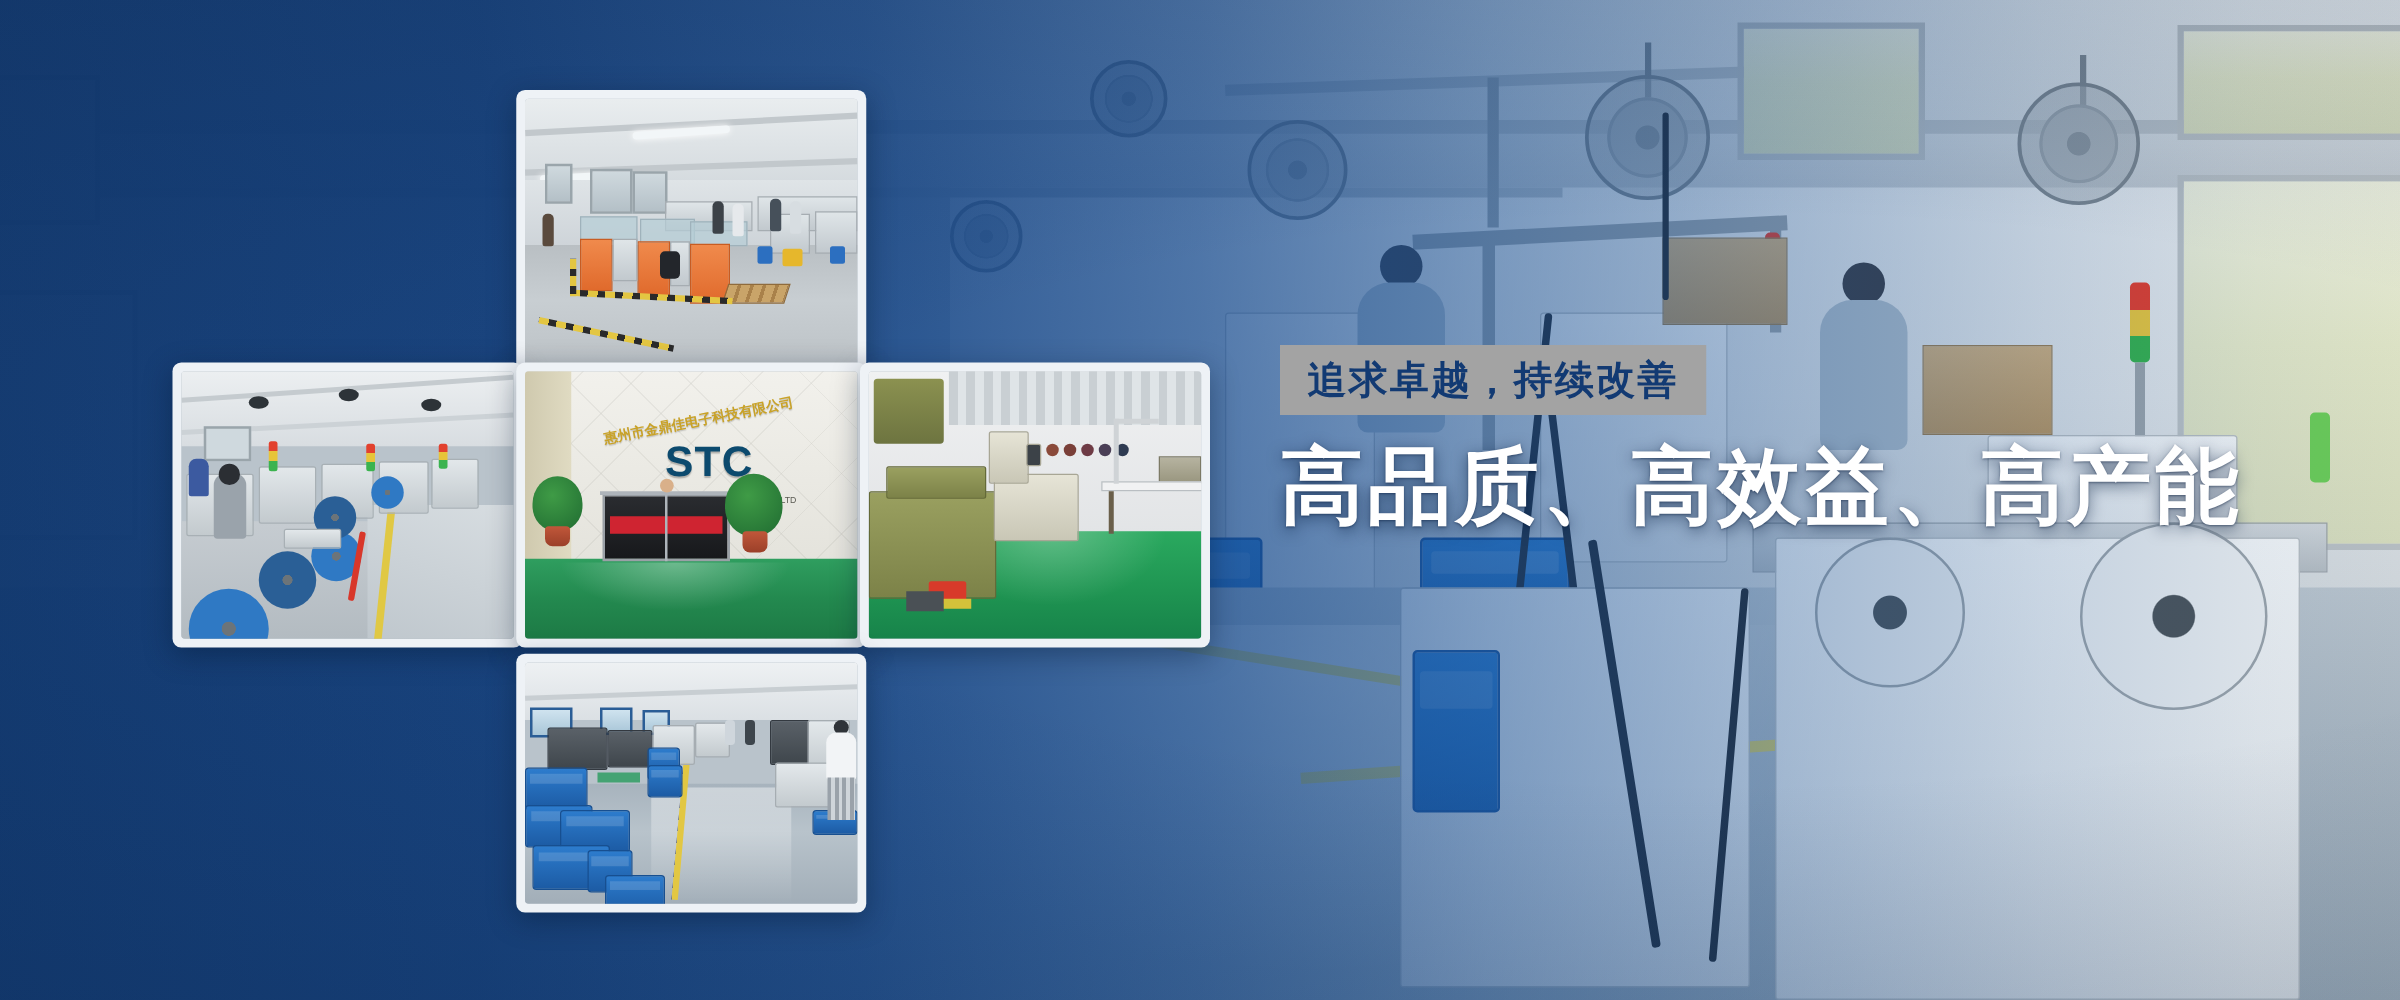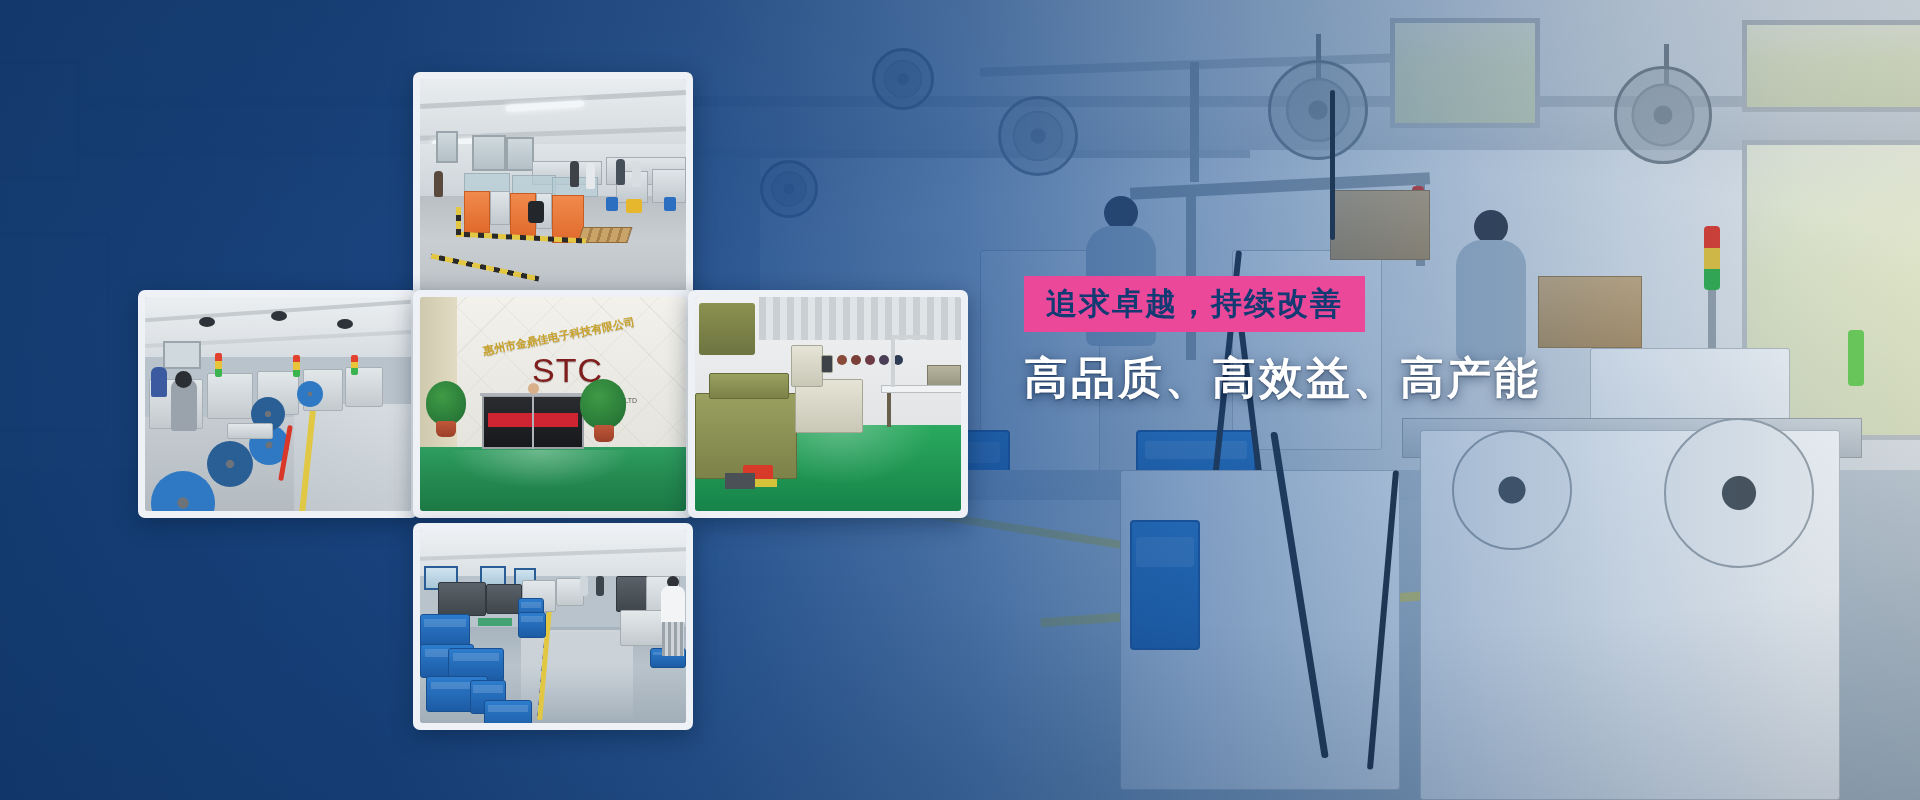--- a/index.html
+++ b/index.html
@@ -131,21 +131,21 @@
   .p3-diag{position:absolute;inset:0;opacity:.5;
     background:
       repeating-linear-gradient(45deg,rgba(150,150,140,.22) 0 1px,rgba(0,0,0,0) 1px 34px),
       repeating-linear-gradient(-45deg,rgba(150,150,140,.22) 0 1px,rgba(0,0,0,0) 1px 34px);}
   .p3-sidewall{position:absolute;left:0;top:0;width:14%;height:74%;
     background:linear-gradient(90deg,#cfc9ae,#e0dbc2);}
   .p3-floor{position:absolute;left:0;top:70%;width:100%;height:30%;
     background:linear-gradient(180deg,#2f9e5f 0%,#23894f 50%,#1d7a45 100%);}
   .p3-floor:after{content:"";position:absolute;left:10%;top:5%;width:70%;height:60%;
     background:radial-gradient(ellipse at 50% 0,rgba(255,255,255,.30),rgba(255,255,255,0) 70%);}
-  .p3-stc{position:absolute;font-weight:normal;color:#7f1d1d;letter-spacing:1px;
+  .p3-stc{position:absolute;font-weight:bold;color:#0c4a6e;letter-spacing:1px;
     font-family:"Liberation Sans",sans-serif;text-shadow:0 1px 1px rgba(0,0,0,.25);text-align:center;}
   .p3-cn{position:absolute;color:#c9a227;font-weight:bold;white-space:nowrap;
     text-shadow:0 1px 1px rgba(0,0,0,.2);}
   .p3-en{position:absolute;color:#5a5a52;white-space:nowrap;}
   .p3-desk{position:absolute;background:linear-gradient(180deg,#2a2c30,#17181b);border:2px solid #9aa0a6;}
   .p3-deskred{position:absolute;background:#cf2431;}
   .p3-deskline{position:absolute;background:#aeb4ba;}
   .p3-plant{position:absolute;border-radius:50% 50% 46% 46%;
     background:radial-gradient(circle at 40% 35%,#3f9b46,#1f6b31);}
   .p3-pot{position:absolute;background:linear-gradient(180deg,#c1573a,#9b4029);border-radius:3px 3px 6px 6px;}
@@ -182,24 +182,24 @@
   .p5-win{position:absolute;background:linear-gradient(180deg,#cfe3ef,#a9c6d8);border:2px solid #2a5d96;}
   .p5-green{position:absolute;background:#2f9e64;opacity:.85;}
   .p5-p{position:absolute;}
   .p5-p .h{position:absolute;left:50%;transform:translateX(-50%);width:12px;height:12px;border-radius:50%;background:#2f3338;}
   .p5-p .b{position:absolute;left:50%;transform:translateX(-50%);top:10px;width:24px;height:38px;border-radius:8px 8px 3px 3px;background:#f2f4f6;}
   .p5-p .l{position:absolute;left:50%;transform:translateX(-50%);top:46px;width:22px;height:34px;
     background:repeating-linear-gradient(90deg,#9aa2aa 0 3px,#cfd5da 3px 6px);}
 
   
   .txt{position:absolute;left:1024px;top:276px;width:760px;}
-  .tagline{display:inline-block;background:#ec4899;color:#123a73;
+  .tagline{display:inline-block;background:#a3a3a3;color:#123a73;
     font-size:31px;font-weight:bold;line-height:1;
     padding:12px 22px 13px 22px;letter-spacing:2px;white-space:nowrap;}
-  .headline{margin-top:22px;color:#ffffff;font-size:44px;font-weight:bold;
+  .headline{margin-top:22px;color:#ffffff;font-size:67px;font-weight:bold;
     line-height:1.08;letter-spacing:3px;white-space:nowrap;
     text-shadow:0 3px 12px rgba(4,24,56,.55),0 1px 2px rgba(4,24,56,.5);}
   .redbar{display:inline-block;margin-top:26px;background:#ee1515;color:#ffffff;
     font-size:30px;font-weight:bold;line-height:1;white-space:nowrap;
     padding:14px 26px 15px 26px;letter-spacing:3px;
     box-shadow:0 5px 18px rgba(120,8,8,.35);}
 </style>
 </head>
 <body>
 

